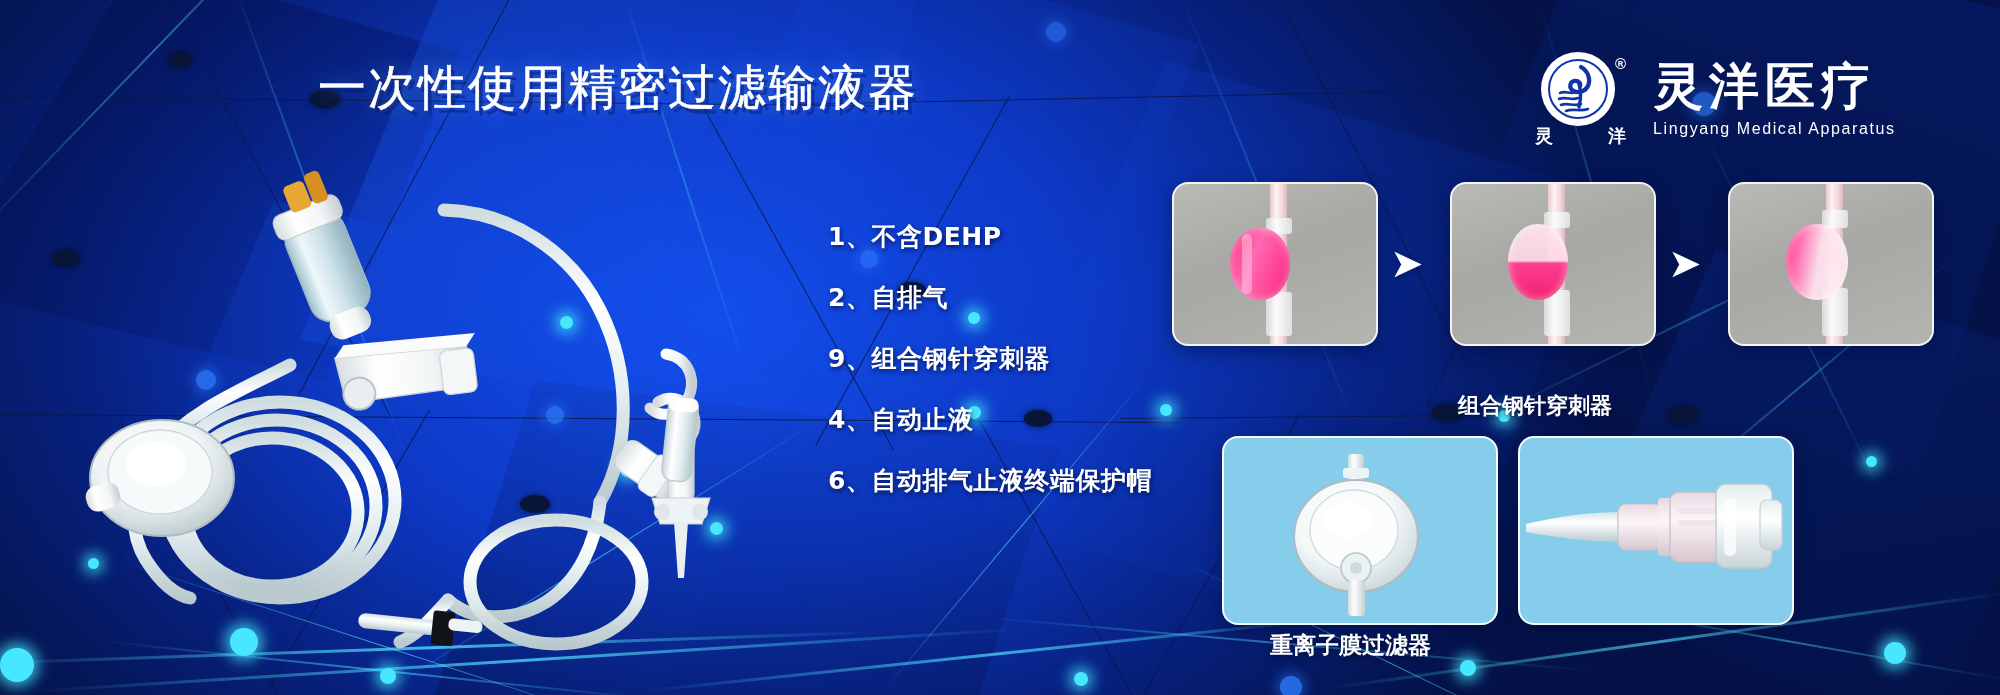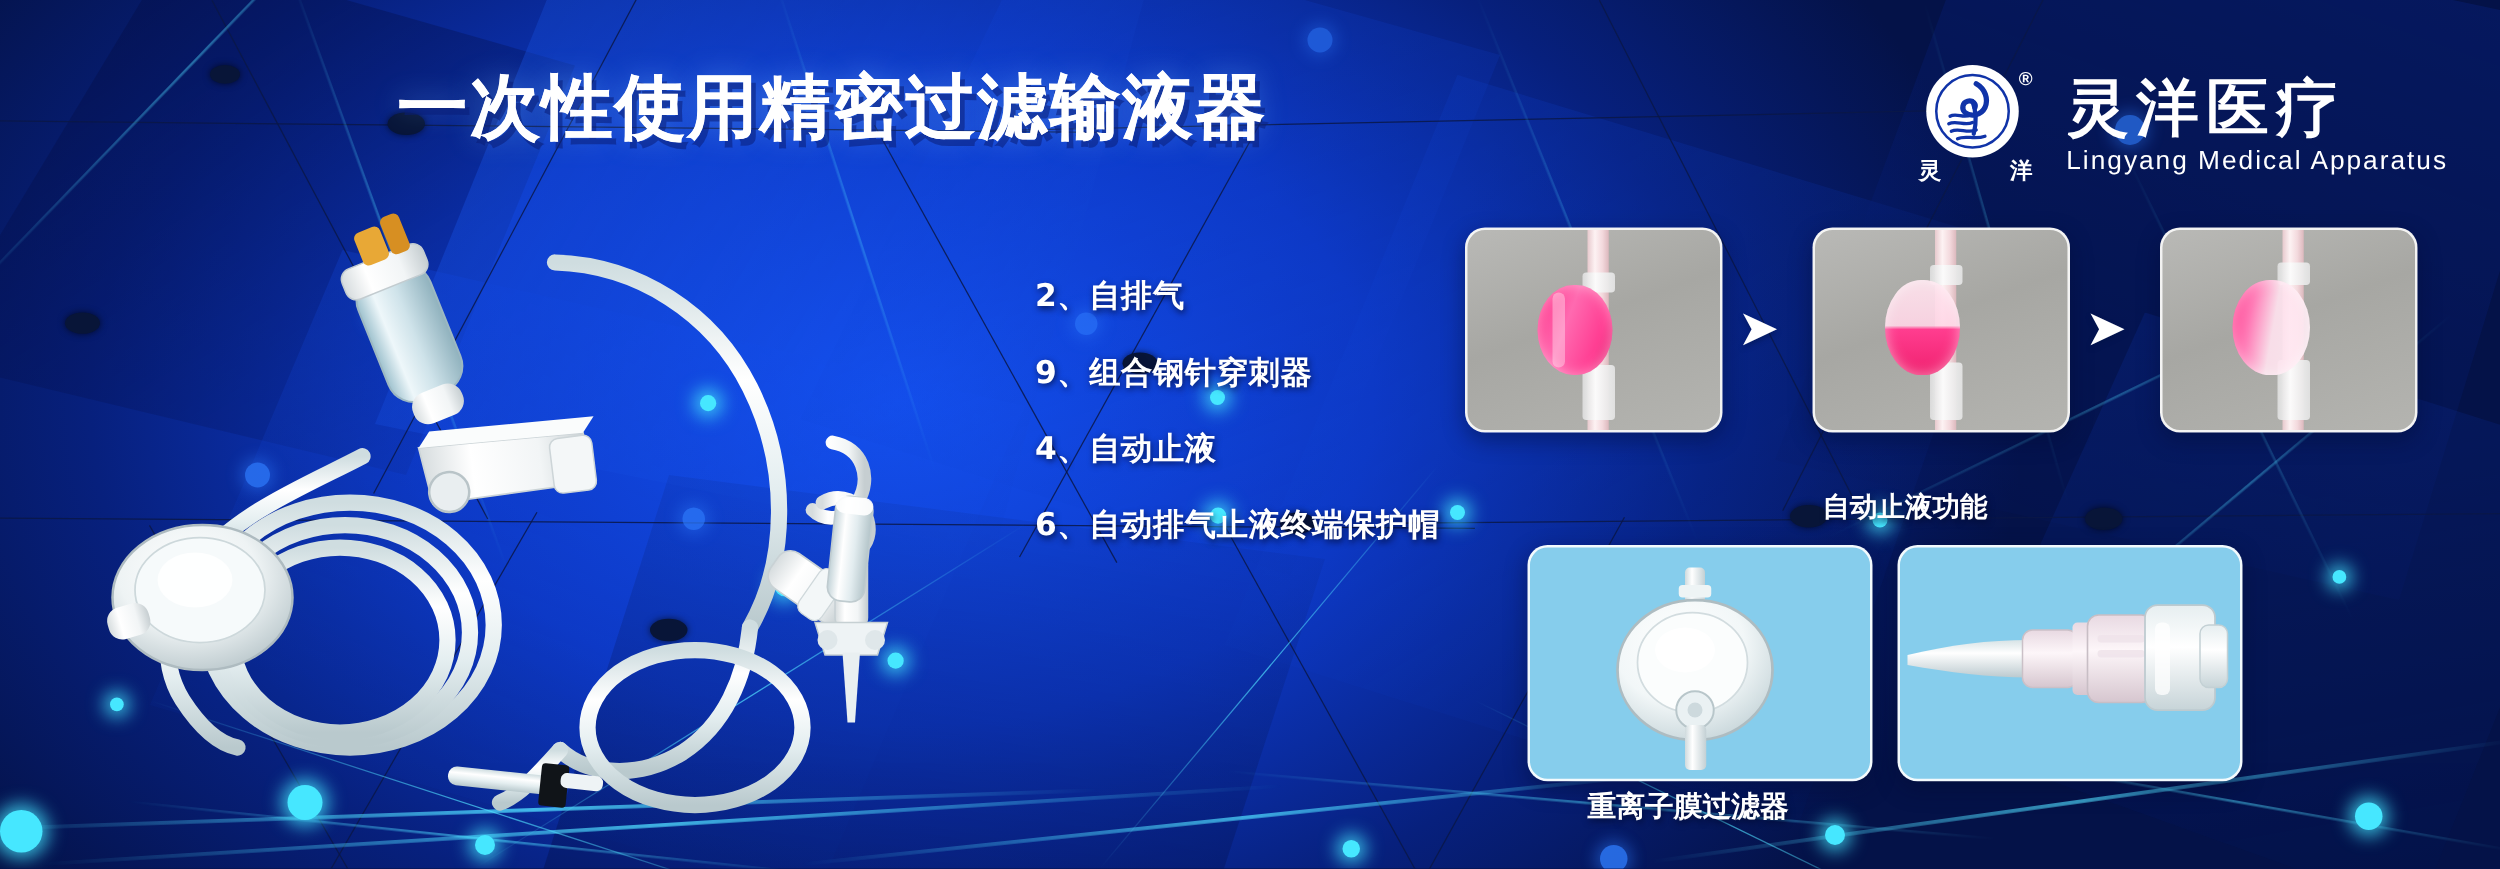--- a/index.html
+++ b/index.html
@@ -31,22 +31,22 @@
   .node.dark{background:#081538;box-shadow:0 0 6px rgba(0,0,0,.6);}
   .node.cyan{background:#46e7ff;box-shadow:0 0 14px 5px rgba(70,231,255,.75);}
   .node.blue{background:#2f7dff;box-shadow:0 0 12px 4px rgba(47,125,255,.55);}
   .thinline{position:absolute;height:1px;background:rgba(10,24,70,.85);transform-origin:0 0;}
   .cyanthin{position:absolute;height:1px;transform-origin:0 0;
     background:linear-gradient(90deg,rgba(40,200,255,0),rgba(80,225,255,.7),rgba(40,200,255,0));}
 
   
   #title{
     position:absolute;left:318px;top:45px;
-    font-size:56px;line-height:84px;
-    font-weight:700;color:#ffffff;
+    font-size:48px;line-height:84px;
+    font-weight:400;color:#ffffff;
     letter-spacing:2px;
     white-space:nowrap;
     font-family:"DejaVu Sans","Liberation Sans",sans-serif;
     text-shadow:
       4px 5px 0 rgba(10,30,120,.55),
       0 0 22px rgba(120,190,255,.45);
     -webkit-text-stroke:0.5px #fff;
   }
 
   
@@ -68,21 +68,21 @@
     position:absolute;left:2px;top:74px;width:92px;color:#fff;font-size:18px;font-weight:700;
     display:flex;justify-content:space-between;letter-spacing:1px;
     font-family:"DejaVu Sans","Liberation Sans",sans-serif;
   }
   #logo-text{display:flex;flex-direction:column;justify-content:flex-end;}
   #logo-cn{
     color:#fff;font-size:50px;line-height:56px;font-weight:600;letter-spacing:6px;
     font-family:"DejaVu Sans","Liberation Sans",sans-serif;white-space:nowrap;
   }
   #logo-en{
-    color:#fff;font-size:21px;line-height:26px;letter-spacing:1.6px;font-weight:500;
+    color:#fff;font-size:16px;line-height:26px;letter-spacing:1.6px;font-weight:500;
     white-space:nowrap;margin-top:2px;
   }
 
   
   #features{position:absolute;left:828px;top:222px;}
   .feature-item{
     color:#ffffff;font-size:25px;line-height:30px;font-weight:700;
     margin-bottom:31px;white-space:nowrap;letter-spacing:.5px;
     font-family:"DejaVu Sans","Liberation Sans",sans-serif;
     text-shadow:1px 2px 5px rgba(2,10,48,.75);
@@ -231,20 +231,21 @@
         <span>洋</span>
       </div>
     </div>
     <div id="logo-text">
       <div id="logo-cn">灵洋医疗</div>
       <div id="logo-en">Lingyang Medical Apparatus</div>
     </div>
   </div>
 
   <div id="features">
+    <div class="feature-item">1、不含DEHP</div>
     <div class="feature-item">2、自排气</div>
     <div class="feature-item">9、组合钢针穿刺器</div>
     <div class="feature-item">4、自动止液</div>
     <div class="feature-item">6、自动排气止液终端保护帽</div>
   </div>
 
   <div id="hero">
     <svg width="720" height="510" viewBox="0 0 720 510">
       <defs>
         <linearGradient id="tubeG" x1="0" y1="0" x2="0" y2="1">
@@ -359,21 +360,21 @@
 
   <div class="arrow-shape" style="left:1668px;top:243px;">➤</div>
 
   <div class="panel photo-grey" style="left:1728px;top:182px;width:202px;height:160px;">
     <div class="tube-v" style="left:96px;top:-4px;width:17px;height:172px;"></div>
     <div class="connector" style="left:92px;top:26px;width:26px;height:18px;"></div>
     <div class="connector" style="left:92px;top:104px;width:26px;height:48px;"></div>
     <div class="lens" style="left:56px;top:40px;width:62px;height:76px;background:linear-gradient(100deg,#ff2f87 0%,#ff7bb6 26%,rgba(255,226,238,.92) 52%,rgba(255,236,244,.9) 100%);box-shadow:inset 0 0 10px rgba(255,255,255,.5);"></div>
   </div>
 
-  <div class="caption" style="left:1458px;top:391px;font-size:22px;">自动止液功能</div>
+  <div class="caption" style="left:1458px;top:391px;font-size:22px;">组合钢针穿刺器</div>
 
   <div class="panel photo-lightblue" style="left:1222px;top:436px;width:272px;height:185px;">
     <svg width="272" height="185" viewBox="0 0 272 185">
       <defs>
         <radialGradient id="fdome" cx="40%" cy="32%" r="72%">
           <stop offset="0%" stop-color="#ffffff"></stop>
           <stop offset="58%" stop-color="#f2f7f8"></stop>
           <stop offset="100%" stop-color="#c9d7db"></stop>
         </radialGradient>
         <linearGradient id="fstem" x1="0" y1="0" x2="1" y2="0">

